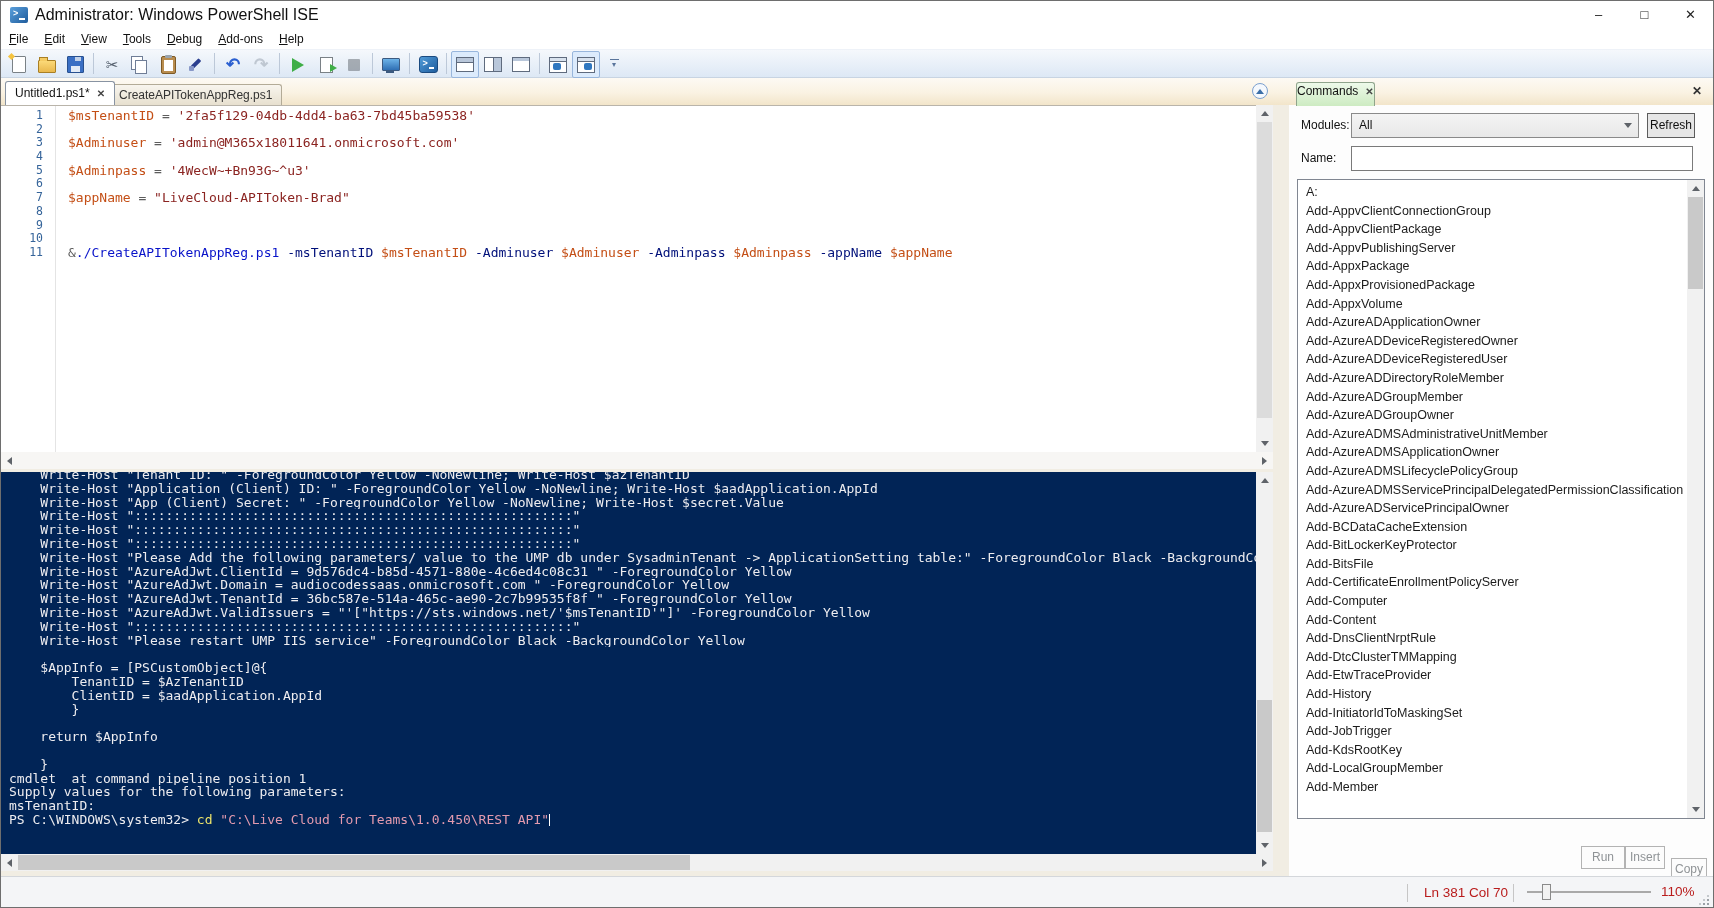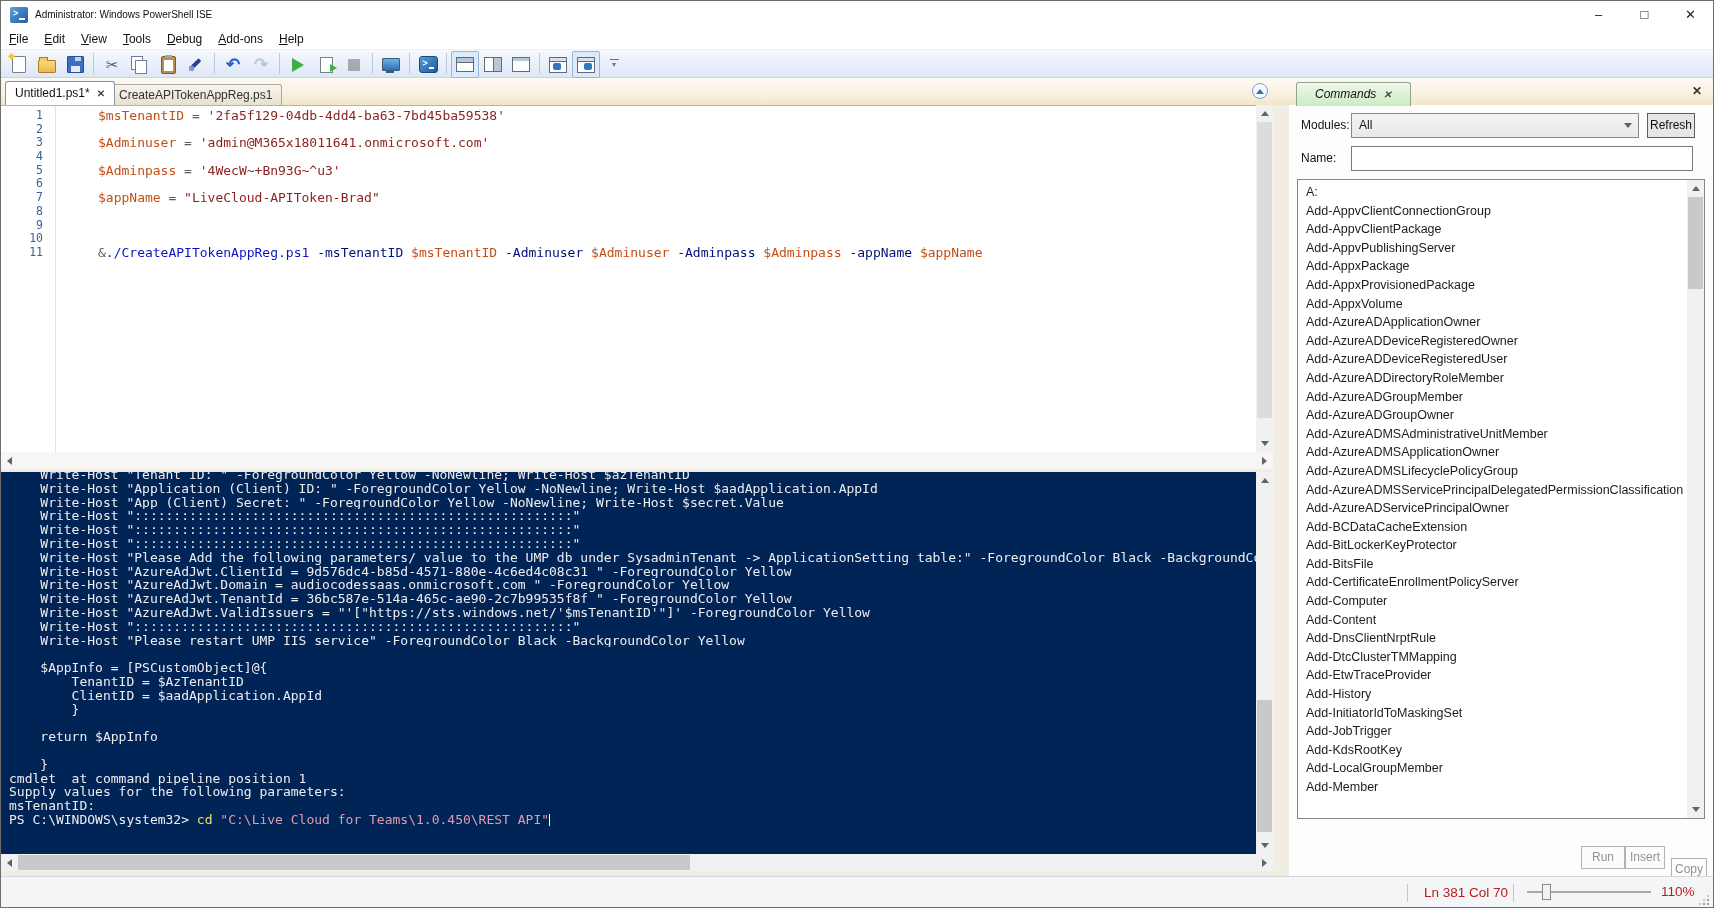--- a/index.html
+++ b/index.html
@@ -4,21 +4,21 @@
 <style>
   html,body{margin:0;padding:0;background:#cfcfcf;}
   .window{position:relative;width:1714px;height:908px;background:#ffffff;border:1px solid #6e6e6e;
     box-sizing:border-box;overflow:hidden;font-family:"Liberation Sans",sans-serif;color:#111;}
   
   .titlebar{position:absolute;left:0;top:0;width:100%;height:28px;background:#fff;}
   .app-icon{position:absolute;left:9px;top:6px;width:18px;height:16px;border-radius:2px;
     background:linear-gradient(135deg,#5ba0dc,#1f5c9c);}
   .app-icon::before{content:">";position:absolute;left:3px;top:1px;color:#fff;font-size:9px;font-weight:bold;}
   .app-icon::after{content:"";position:absolute;right:3px;bottom:3px;width:6px;height:2px;background:#fff;}
-  .title-text{position:absolute;left:34px;top:0;line-height:28px;font-size:10px;}
+  .title-text{position:absolute;left:34px;top:0;line-height:28px;font-size:16px;}
   .win-btn{position:absolute;top:0;width:45px;height:28px;text-align:center;line-height:28px;font-size:13px;color:#222;}
   .win-min{right:92px;} .win-max{right:46px;} .win-close{right:0;}
   
   .menubar{position:absolute;left:0;top:28px;width:100%;height:20px;background:#fff;font-size:12px;}
   .menu-item{display:inline-block;padding:0 8px;line-height:20px;}
   .menu-item::first-letter{text-decoration:underline;}
   
   .toolbar{position:absolute;left:0;top:48px;width:100%;height:29px;
     background:linear-gradient(#f5f8fc,#dde8f5);border-top:1px solid #eef2f8;border-bottom:1px solid #c8d4e2;
     box-sizing:border-box;padding-left:4px;white-space:nowrap;}
@@ -74,21 +74,21 @@
   .tab-close{display:inline-block;margin-left:7px;font-size:10px;color:#444;font-weight:bold;}
   .collapse-btn{position:absolute;left:1251px;top:5px;width:16px;height:16px;border:1px solid #7ba0cf;border-radius:50%;
     box-sizing:border-box;display:flex;align-items:center;justify-content:center;background:#f4f8fd;}
   .panel-close{position:absolute;right:11px;top:6px;font-size:12px;color:#333;font-weight:bold;}
   
   .editor{position:absolute;left:0;top:104px;width:1272px;height:347px;background:#fff;border-top:1px solid #b9b4aa;box-sizing:border-box;}
   .line-numbers{position:absolute;left:0;top:0;width:55px;height:100%;border-right:1px solid #e4e4e4;box-sizing:border-box;
     font-family:"DejaVu Sans Mono",monospace;font-size:11.5px;color:#35649a;text-align:right;padding-top:3px;}
   .ln{height:13.7px;line-height:13.7px;padding-right:12px;}
   .code{position:absolute;left:67px;top:3px;right:20px;font-family:"DejaVu Sans Mono",monospace;font-size:13px;}
-  .code-line{height:13.7px;line-height:13.7px;white-space:pre;margin-left:30px;}
+  .code-line{height:13.7px;line-height:13.7px;white-space:pre;}
   .tk-t{color:#1a1a1a;} .tk-v{color:#c44f16;} .tk-s{color:#8b2421;} .tk-o{color:#5d5d5d;}
   .tk-c{color:#0913c9;} .tk-p{color:#00107a;}
   
   .vscroll{position:absolute;width:17px;background:#f1f1f1;}
   .hscroll{position:absolute;height:17px;background:#f1f1f1;}
   .sb-btn{position:absolute;width:17px;height:17px;background:#f1f1f1;display:flex;align-items:center;justify-content:center;}
   .thumb{position:absolute;background:#c9c9c9;}
   .arr-u{width:0;height:0;border:4px solid transparent;border-bottom:5px solid #5f6369;margin-top:-4px;}
   .arr-d{width:0;height:0;border:4px solid transparent;border-top:5px solid #5f6369;margin-bottom:-4px;}
   .arr-l{width:0;height:0;border:4px solid transparent;border-right:5px solid #5f6369;margin-left:-4px;}
@@ -98,22 +98,22 @@
   .console{position:absolute;left:0;top:471px;width:1272px;height:382px;background:#012456;overflow:hidden;}
   .console-text{position:absolute;left:8px;top:-4px;width:1247px;overflow:hidden;
     font-family:"DejaVu Sans Mono",monospace;font-size:13px;color:#eeedf0;}
   .console-line{height:13.8px;line-height:13.8px;white-space:pre;overflow:hidden;}
   .ck-w{color:#eeedf0;} .ck-y{color:#ece36a;} .ck-r{color:#e39aae;}
   .caret{display:inline-block;width:1px;height:12px;background:#fff;vertical-align:-2px;}
   
   .splitter{position:absolute;left:1272px;top:104px;width:16px;height:771px;background:#f1ede3;}
   .gap-strip{position:absolute;background:#f1ede3;}
   .commands{position:absolute;left:1288px;top:104px;width:426px;height:771px;background:#fdfdfd;font-size:12px;}
-  .cmd-tab{position:absolute;left:1295px;top:4px;height:23px;line-height:22px;padding:0 18px;font-size:12px;
-    background:linear-gradient(#eef9ea,#cdebc2);border:1px solid #8fa48c;border-bottom:none;border-radius:3px 3px 0 0;z-index:2;font-style:italic;}
+  .cmd-tab{position:absolute;left:1295px;top:4px;height:23px;line-height:16px;padding:0 0;font-size:12px;
+    background:linear-gradient(#eef9ea,#cdebc2);border:1px solid #8fa48c;border-bottom:none;border-radius:3px 3px 0 0;z-index:2;}
   .row-label{position:absolute;left:12px;}
   .combo{position:absolute;left:62px;top:8px;width:288px;height:25px;box-sizing:border-box;border:1px solid #8a8a8a;
     background:linear-gradient(#f4f4f4,#e8e8e8);line-height:23px;padding-left:7px;}
   .combo-arrow{position:absolute;right:6px;top:9px;width:0;height:0;border:4px solid transparent;border-top:5px solid #5f6369;}
   .refresh-btn{position:absolute;left:358px;top:8px;width:48px;height:25px;box-sizing:border-box;border:1px solid #5c5c5c;
     background:#e6e6e6;text-align:center;line-height:23px;}
   .name-input{position:absolute;left:62px;top:41px;width:342px;height:25px;box-sizing:border-box;border:1px solid #7a7a7a;
     background:#fff;font-size:12px;padding:0 5px;font-family:"Liberation Sans",sans-serif;}
   .cmd-list{position:absolute;left:8px;top:74px;width:408px;height:640px;box-sizing:border-box;border:1px solid #808691;
     background:#fff;overflow:hidden;}

